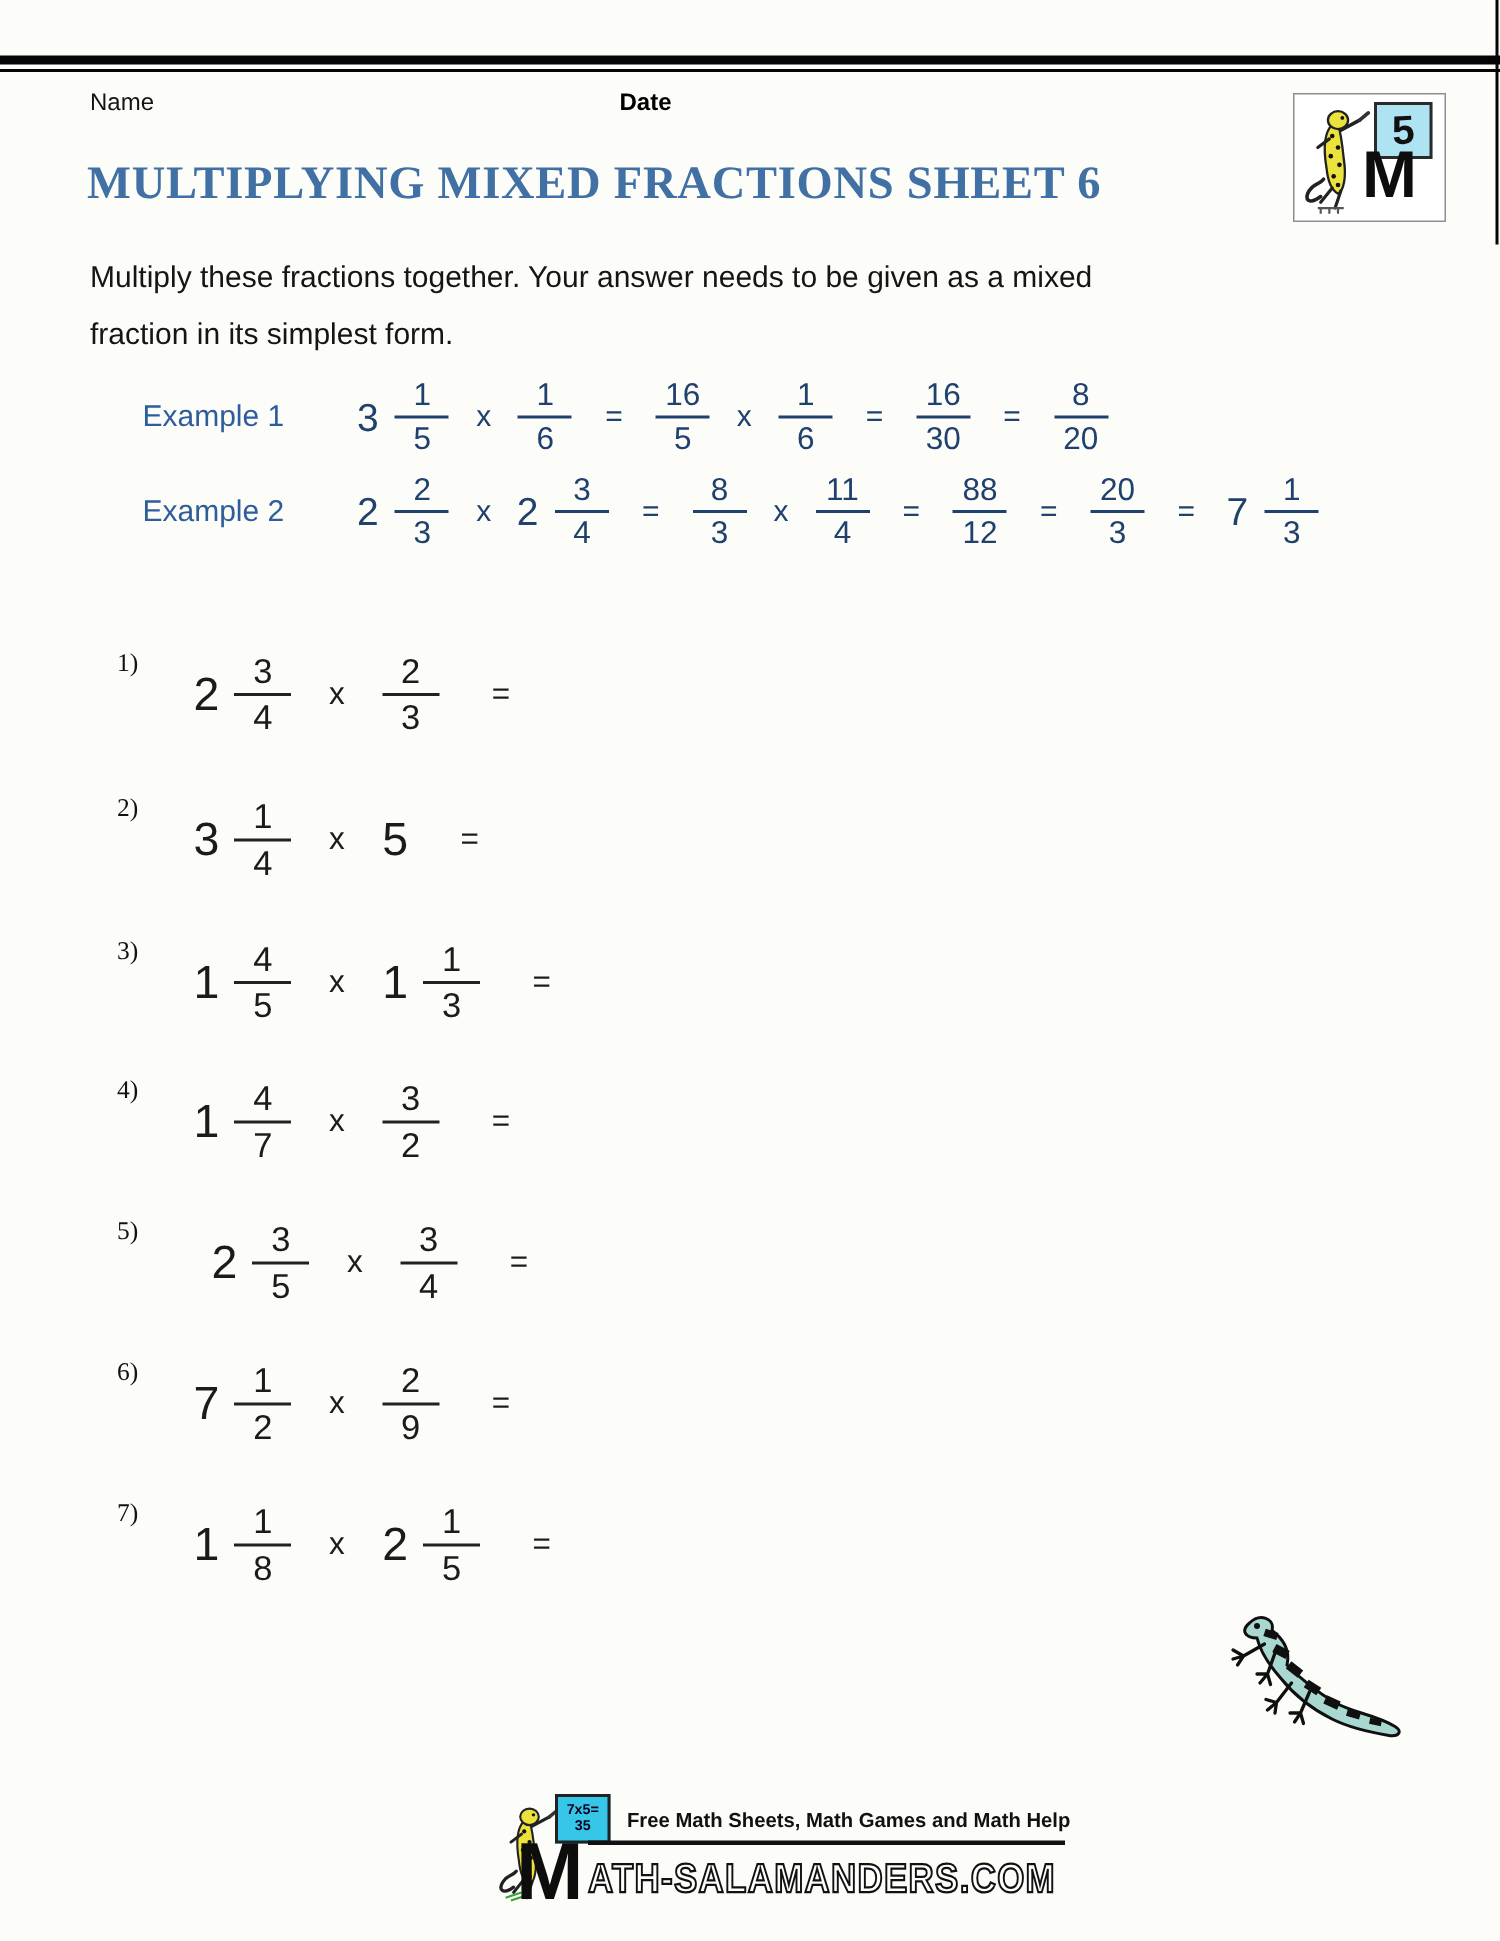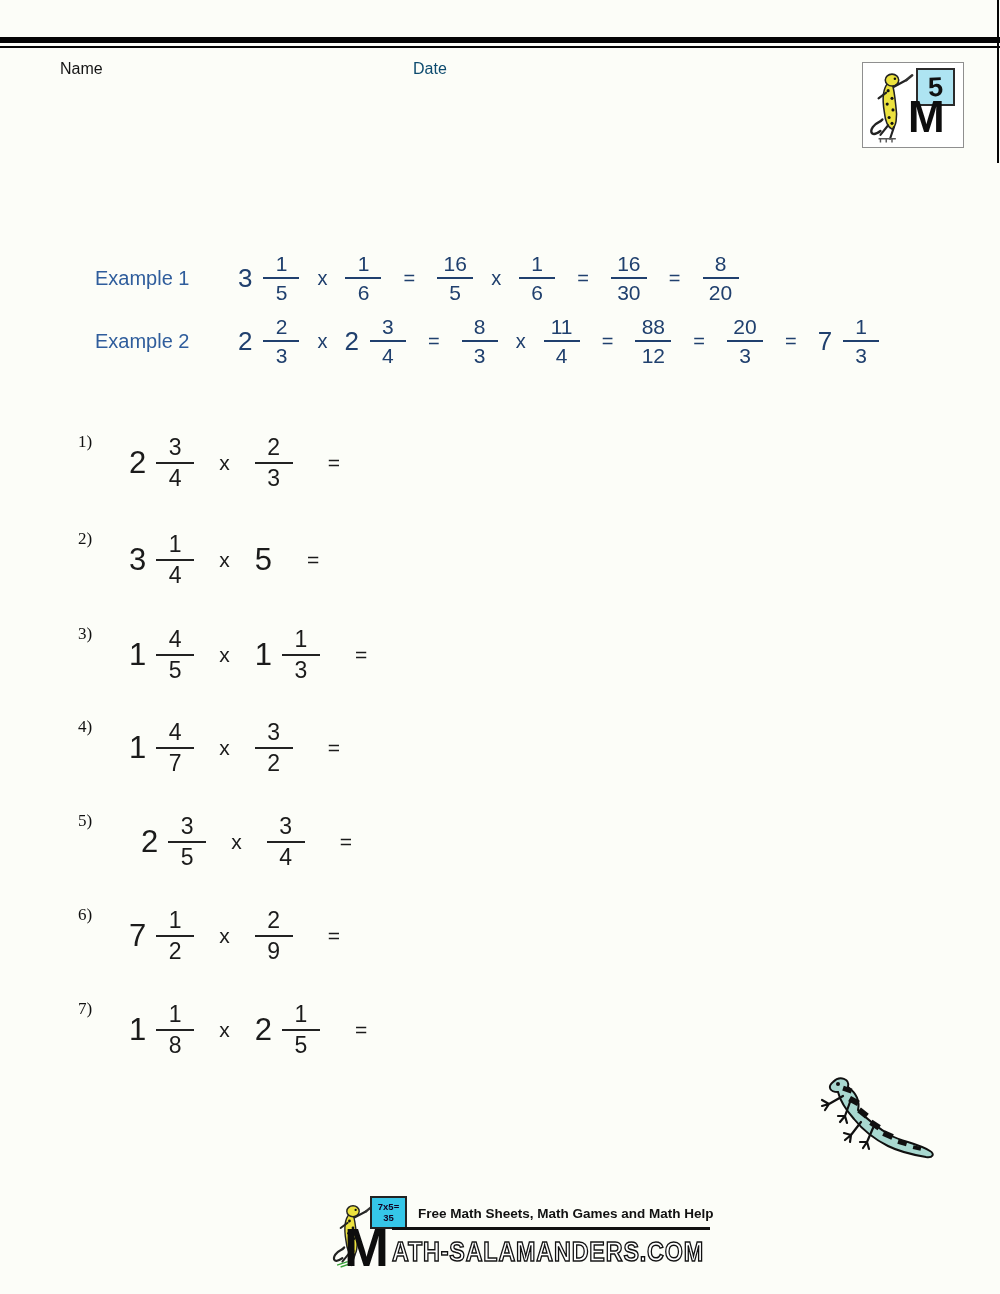--- a/index.html
+++ b/index.html
@@ -7,21 +7,21 @@
   .page {
     position:relative; width:1000px; height:1294px; margin:0 auto;
     background:var(--page_bg,#fcfdf8); overflow:hidden;
     font-family:"Liberation Sans", sans-serif; color:var(--text_black,#1b1b1b);
   }
   .topbar-thick { position:absolute; left:0; top:37px; width:100%; height:6px; background:#050505; }
   .topbar-thin  { position:absolute; left:0; top:45.5px; width:100%; height:2.5px; background:#050505; }
   .right-edge   { position:absolute; left:997px; top:0; width:2px; height:163px; background:#050505; }
 
   .name-label { position:absolute; left:60px; top:60px; font-size:16px; color:#141414; }
-  .date-label { position:absolute; left:413px; top:60px; font-size:16px; color:#0c4a6e; }
+  .date-label { position:absolute; left:413px; top:60px; font-size:16px; color:#000000;font-weight:bold; }
 
   .logo-badge { position:absolute; left:862px; top:62px; width:102px; height:86px;
     background:#ffffff; border:1.5px solid #8f8f8f; }
   .logo-badge .board { position:absolute; left:53px; top:5px; width:39px; height:38px;
     background:var(--board_cyan,#aee4f2); border:2px solid #2b2b2b; display:flex;
     align-items:center; justify-content:center; }
   .logo-badge .board span { font-size:27px; font-weight:bold; color:#111; transform:rotate(-3deg); }
   .logo-badge .m-glyph { position:absolute; left:45px; top:32px; font-size:44px; line-height:1;
     font-weight:800; color:#0d0d0d; letter-spacing:-2px; }
 
@@ -100,22 +100,25 @@
           <circle cx="23" cy="48" r="1.6"></circle>
           <circle cx="26" cy="54" r="1.6"></circle>
       </g>
     </svg>
     <div class="board">
       <span>5</span>
     </div>
     <span class="m-glyph">M</span>
   </div>
 
+  <h1 class="page-title">MULTIPLYING MIXED FRACTIONS SHEET 6</h1>
 
   <div class="instructions">
+    <div>Multiply these fractions together. Your answer needs to be given as a mixed</div>
+    <div>fraction in its simplest form.</div>
   </div>
 
   <div class="ex-row" style="top:245px">
     <span class="ex-label">Example 1</span>
     <span class="math ex-math">
         <span class="tok tok-num">3</span>
         <span class="frac">
           <span class="fnum">1</span>
           <span class="fbar"></span>
           <span class="fden">5</span>

